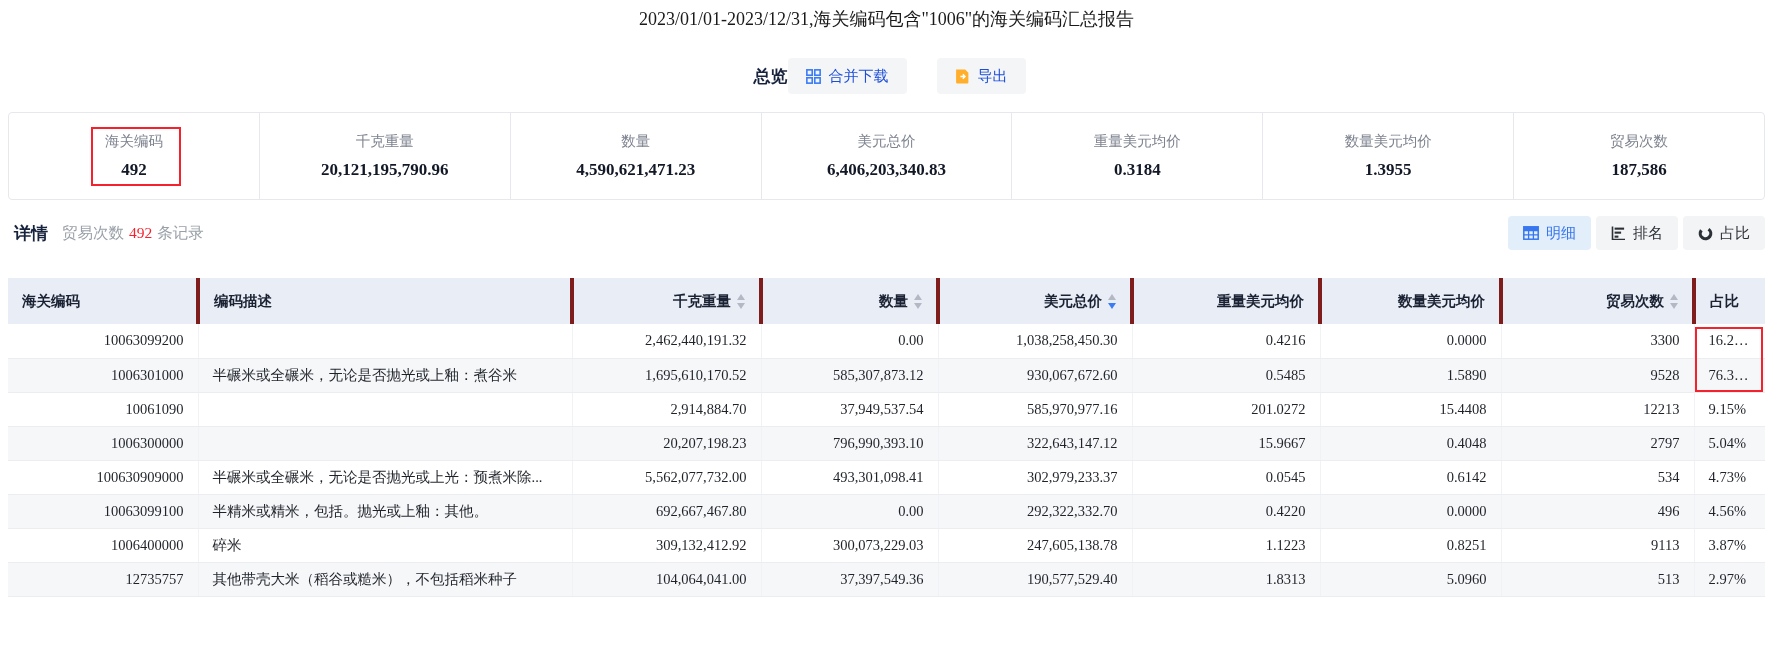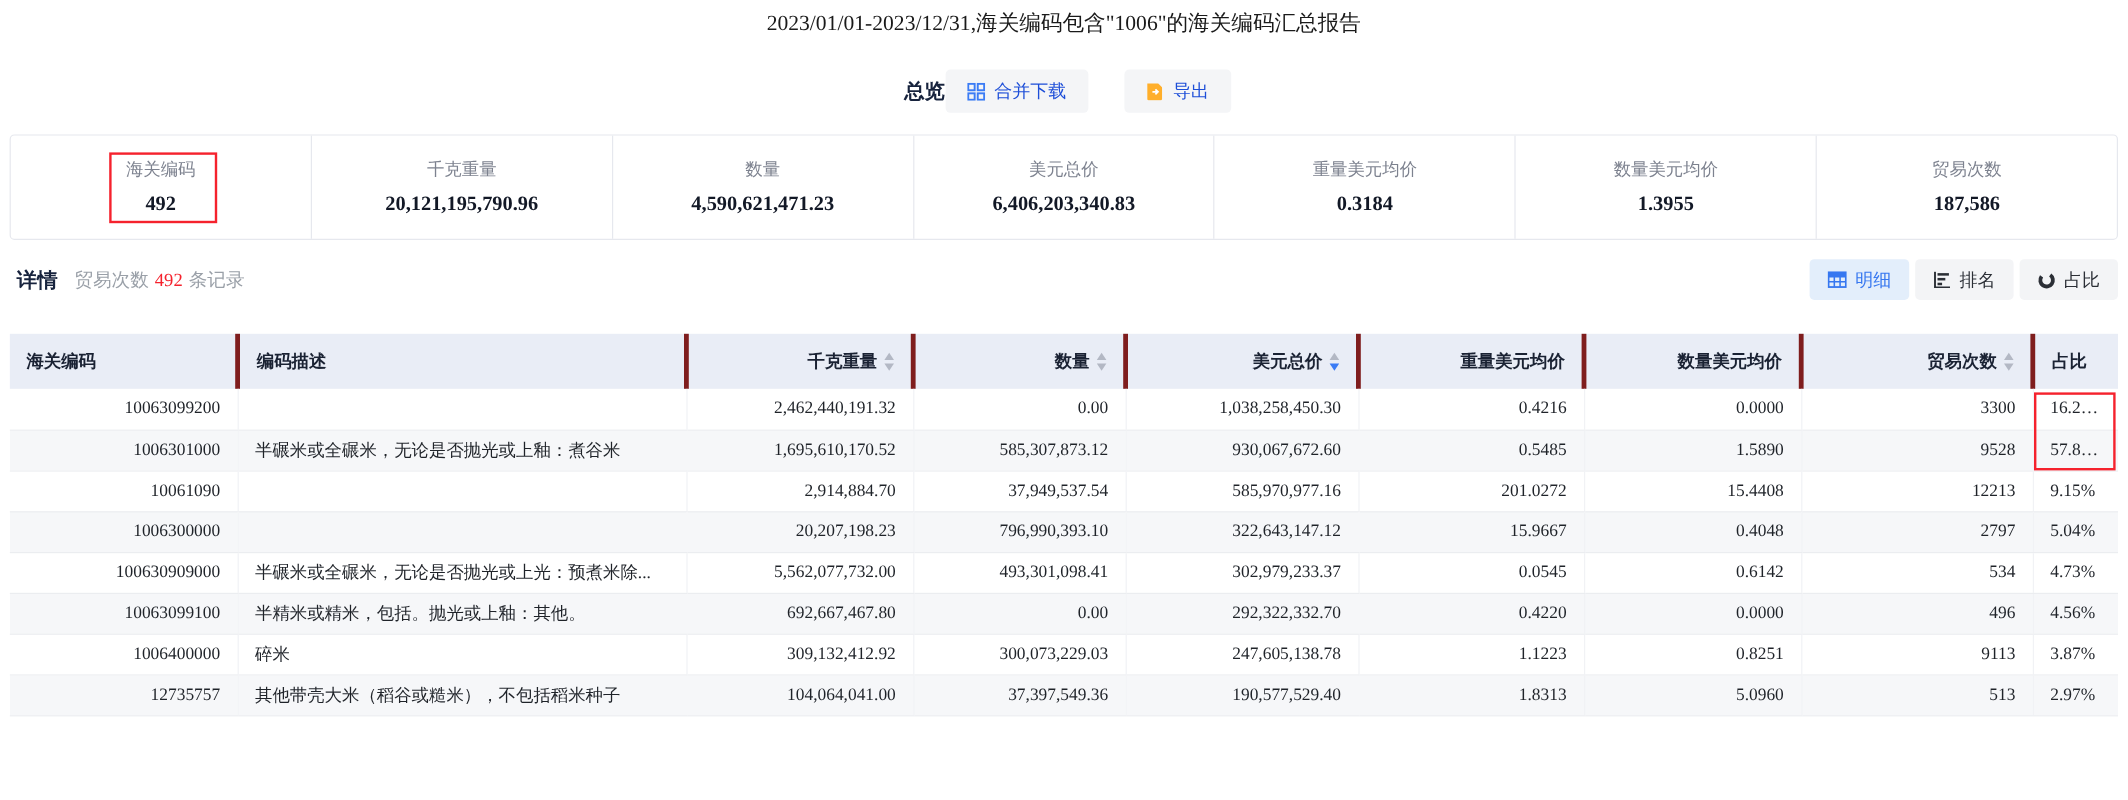--- a/index.html
+++ b/index.html
@@ -264,21 +264,21 @@
       </tr>
       <tr>
         <td class="al code">1006301000</td>
         <td class="al">半碾米或全碾米，无论是否抛光或上釉：煮谷米</td>
         <td class="ar">1,695,610,170.52</td>
         <td class="ar">585,307,873.12</td>
         <td class="ar">930,067,672.60</td>
         <td class="ar">0.5485</td>
         <td class="ar">1.5890</td>
         <td class="ar">9528</td>
-        <td class="al">57.84%</td>
+        <td class="al">76.34%</td>
       </tr>
       <tr>
         <td class="al code">10061090</td>
         <td class="al"></td>
         <td class="ar">2,914,884.70</td>
         <td class="ar">37,949,537.54</td>
         <td class="ar">585,970,977.16</td>
         <td class="ar">201.0272</td>
         <td class="ar">15.4408</td>
         <td class="ar">12213</td>

